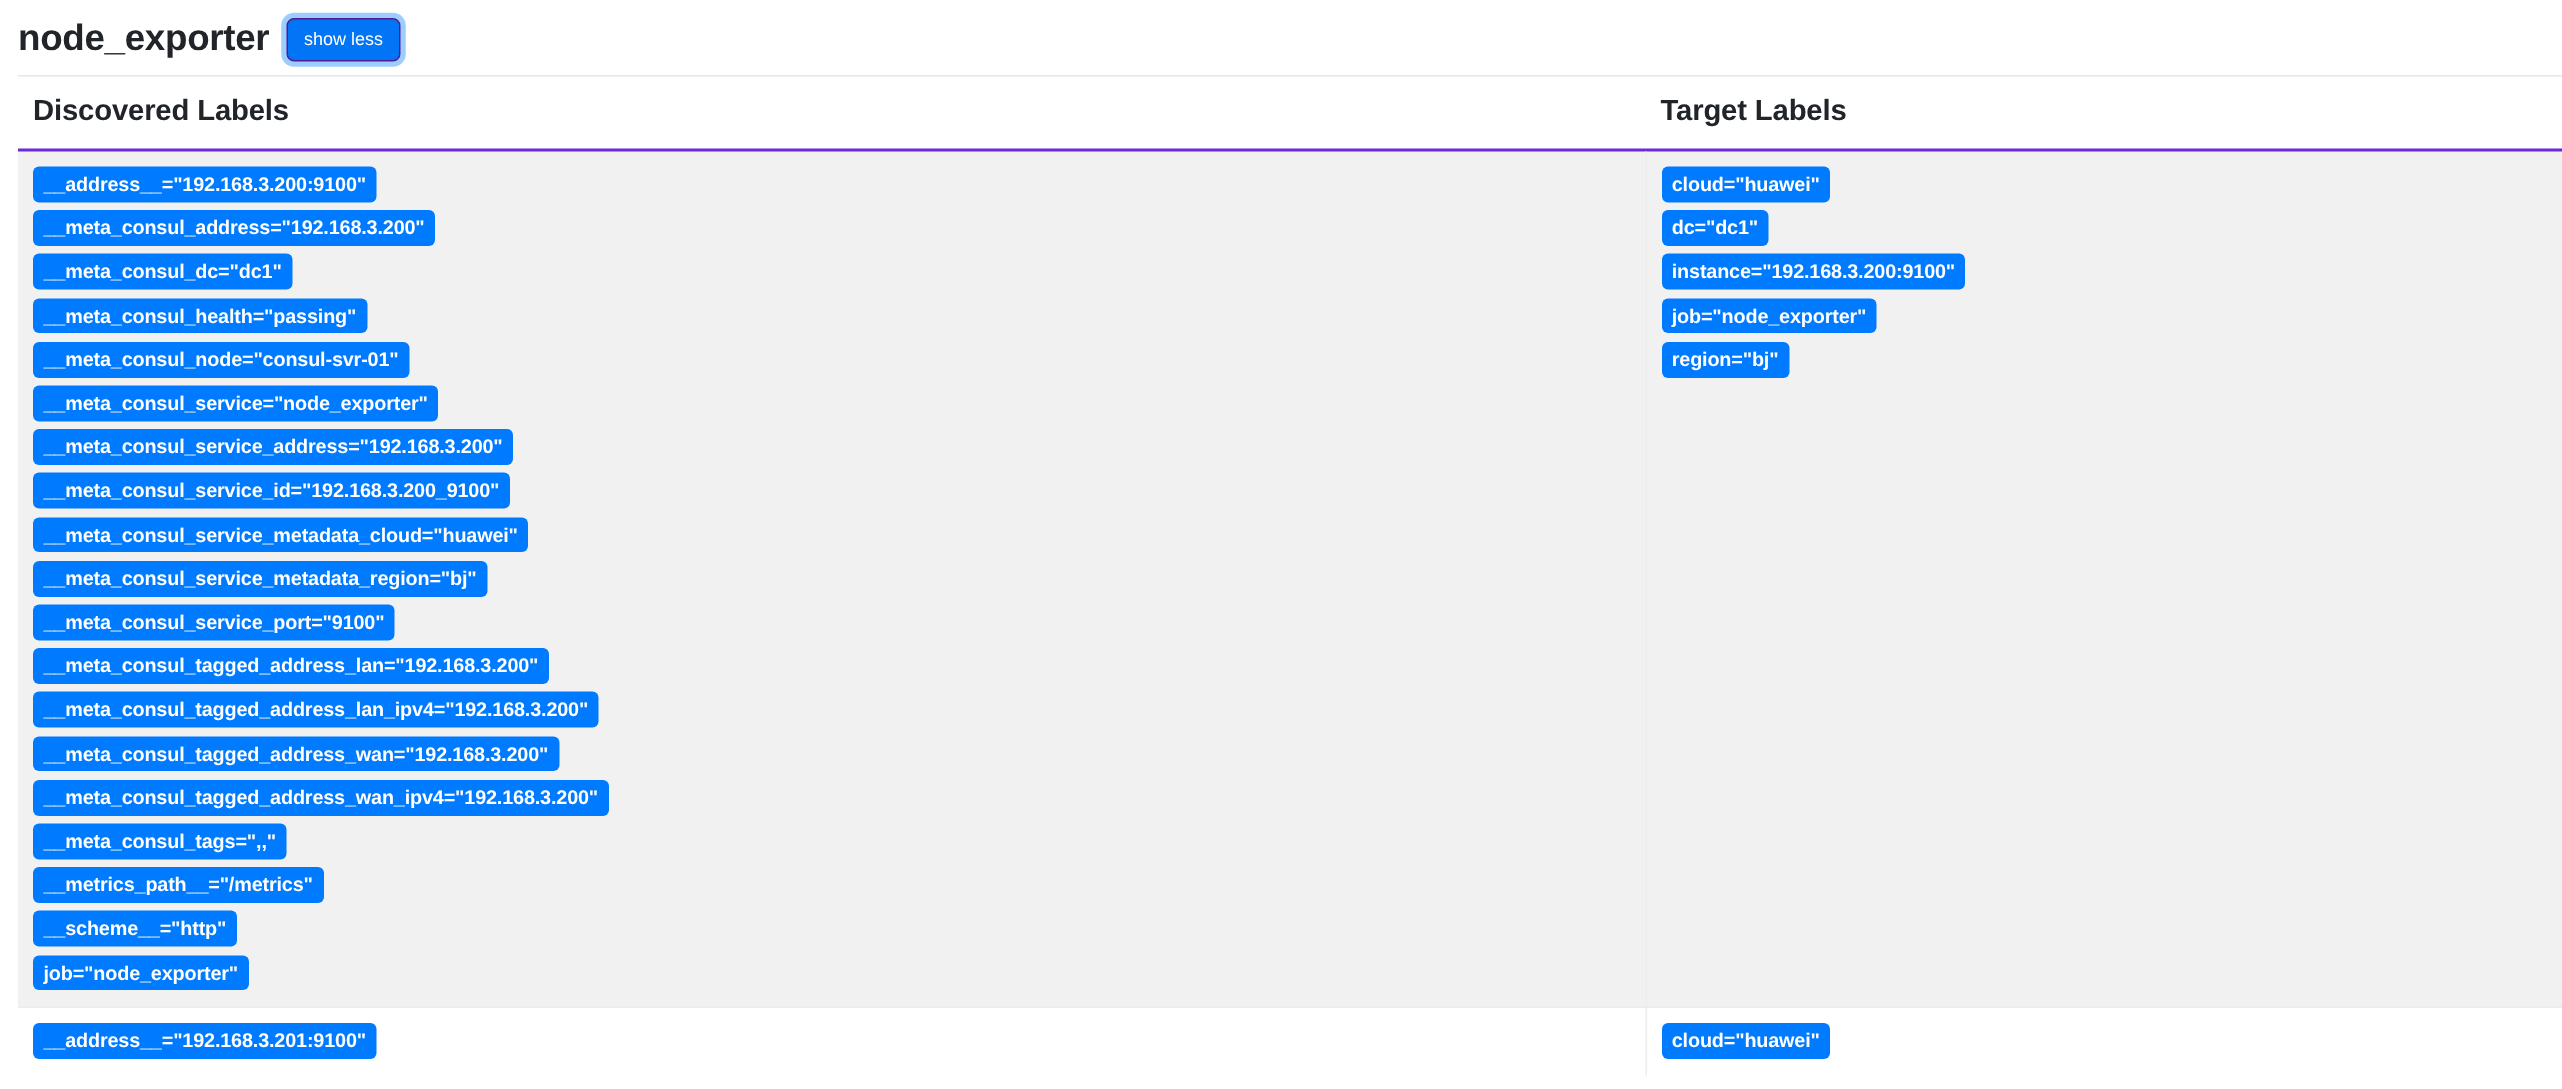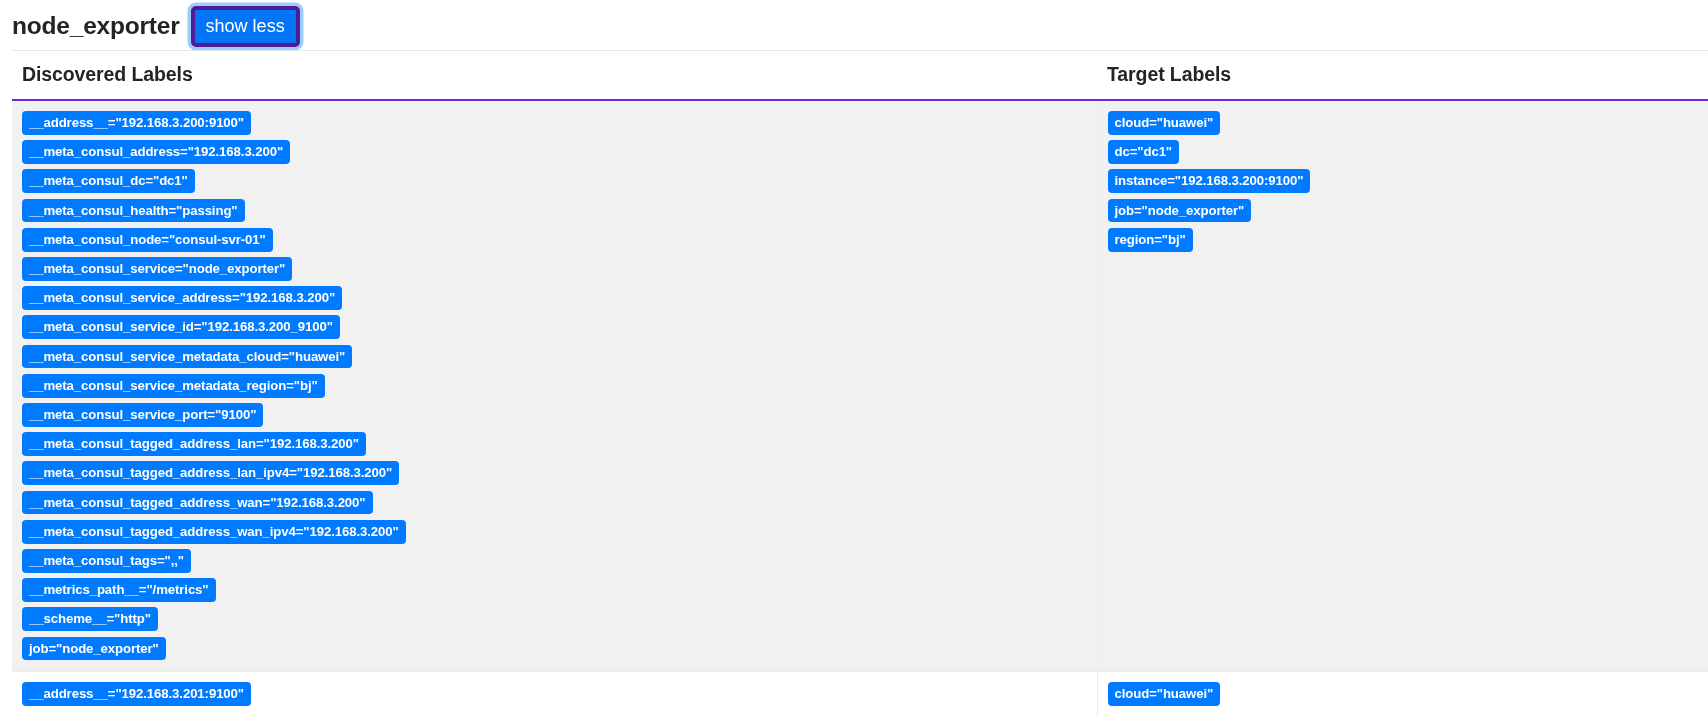--- a/index.html
+++ b/index.html
@@ -39,23 +39,23 @@
     line-height: 1;
     color: #212529;
     white-space: nowrap;
   }
   .show-less-btn {
     display: inline-flex;
     align-items: center;
     justify-content: center;
     background: #0275f7;
     color: #ffffff;
-    border: 4px solid #4c1d95;
+    border: 1px solid #4c1d95;
     border-radius: 5px;
-    font-size: 18px;
+    font-size: 12px;
     font-family: "Liberation Sans", sans-serif;
     line-height: 1;
     padding: 7px 11px 8px 11px;
     cursor: pointer;
     box-shadow: 0 0 0 3.5px rgba(38, 143, 255, 0.45);
     outline: none;
     white-space: nowrap;
   }
 
   

